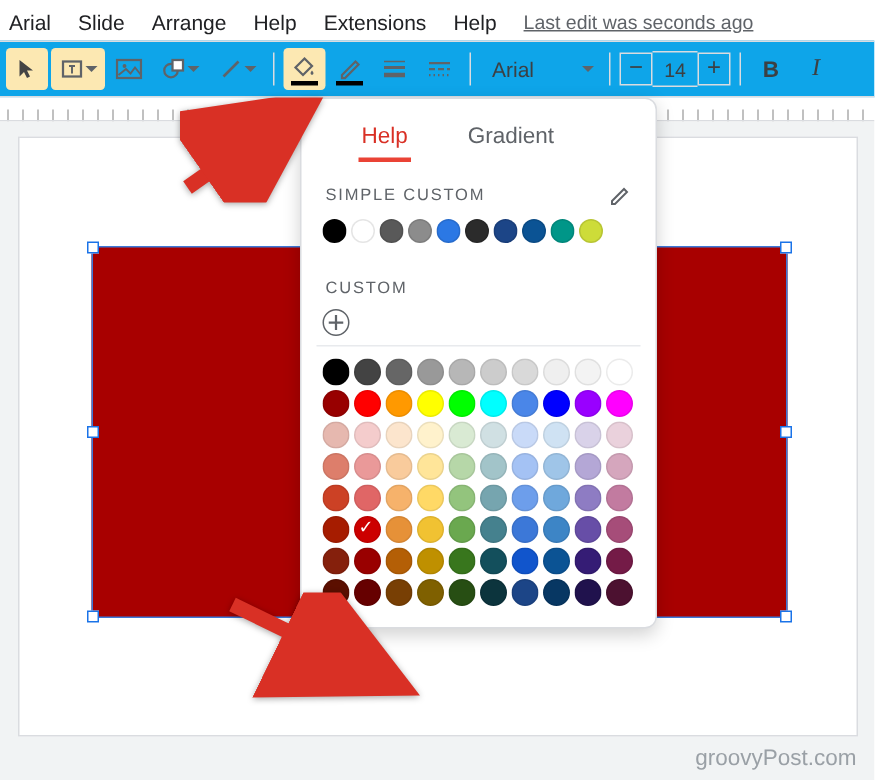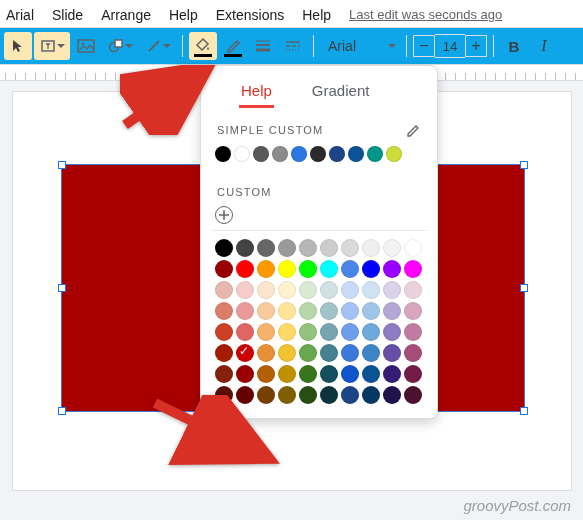--- a/index.html
+++ b/index.html
@@ -91,21 +91,21 @@
   }
   .addbtn { width:18px;height:18px; border:1.5px solid #5f6368; border-radius:50%; display:flex;align-items:center;justify-content:center; font-size:14px; color:#5f6368; margin-left:14px;}
   .hr { height:1px; background:#e8eaed; margin: 6px 10px 8px 10px;}
   .palette { display:grid; grid-template-columns: repeat(10, 18px); gap:3px; padding:0 14px;}
   .psw { width:18px;height:18px; border-radius:50%; border:1px solid rgba(0,0,0,0.08);}
   .transp-btn {
     margin: 14px 14px 0 14px; height: 30px; border: 1px solid #dadce0; border-radius: 16px;
     display:flex; align-items:center; justify-content:center; gap:6px; font-size:14px; color:#3c4043;
   }
   .footer {
-    position:absolute; right: 12px; bottom: 6px; font-size: 15px; color:#9aa0a6; font-style: italic;
+    position:absolute; right: 12px; bottom: 6px; font-size: 15px; color:#9aa0a6; 
     font-family: "Segoe UI", Arial, sans-serif;
     margin-top: 45px;
   }
   
   .arrow { position:absolute; z-index:20; pointer-events:none;}
   .arrow svg { filter: drop-shadow(0 1px 2px rgba(0,0,0,0.35));}
 
   
   .fill-icon-ubar { position:absolute; bottom:3px; left:5px; width:18px;height:3px; background:#000;}
   .line-icon-ubar { position:absolute; bottom:3px; left:5px; width:18px;height:3px; background:#000;}

